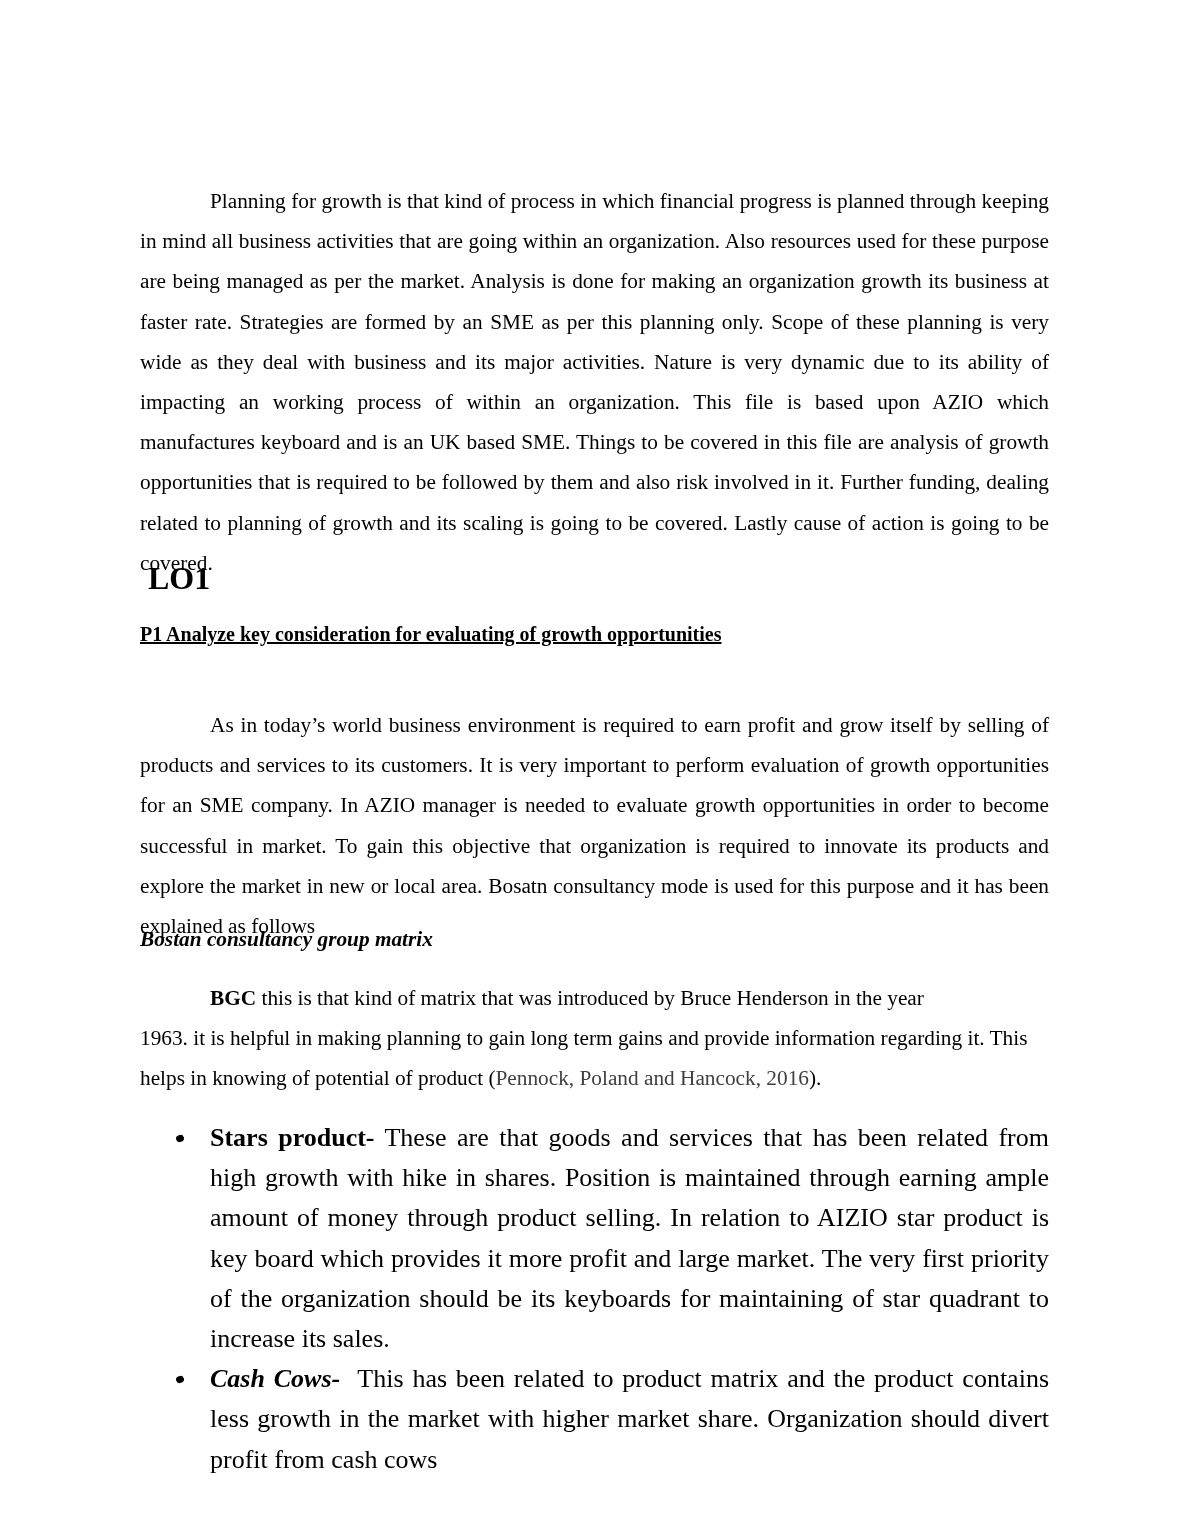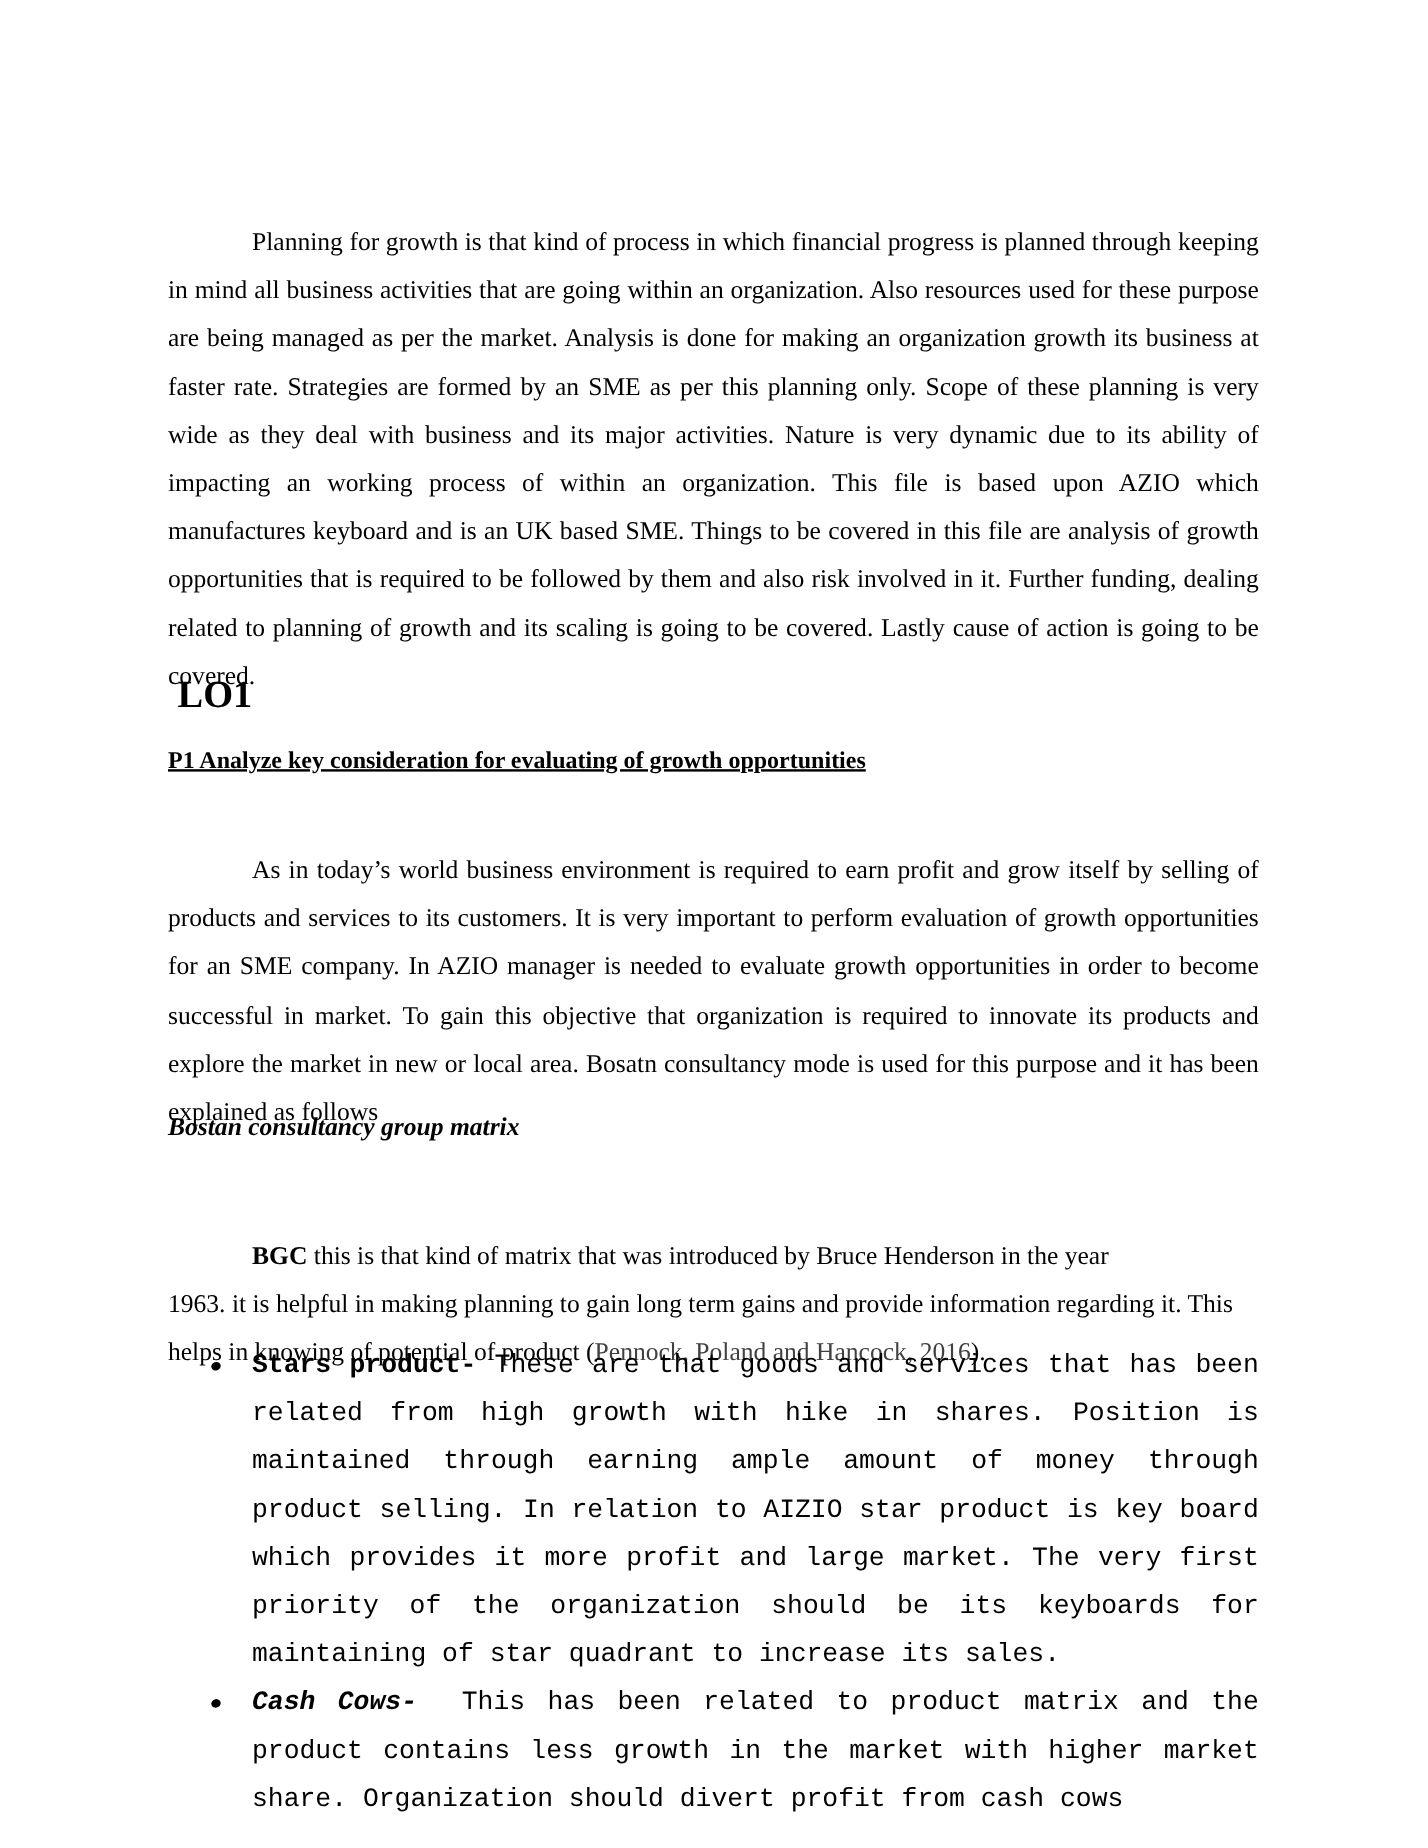--- a/index.html
+++ b/index.html
@@ -61,39 +61,37 @@
     font-style: italic;
     margin: 0;
     line-height: 30px;
   }
   .bgc-para {
     position: absolute;
     left: 0;
     top: 844px;
     width: 909px;
     text-align: left;
-    margin-top: 48px;
   }
   .citation { color: #404040; }
   .bullets {
     position: absolute;
     left: 0;
     top: 984px;
     width: 909px;
     margin: 0;
     padding: 0;
     list-style: none;
   }
   .bullet-item {
     position: relative;
     padding-left: 70px;
-    font-size: 22px;
+    font-size: 26px;
     line-height: 40.2px;
     text-align: justify;
-    font-family: Liberation Mono, monospace;
   }
   .bullet-dot {
     position: absolute;
     left: 36px;
     top: 17px;
     width: 8px;
     height: 7px;
     border-radius: 50%;
     background: #000;
     transform: rotate(-20deg);

